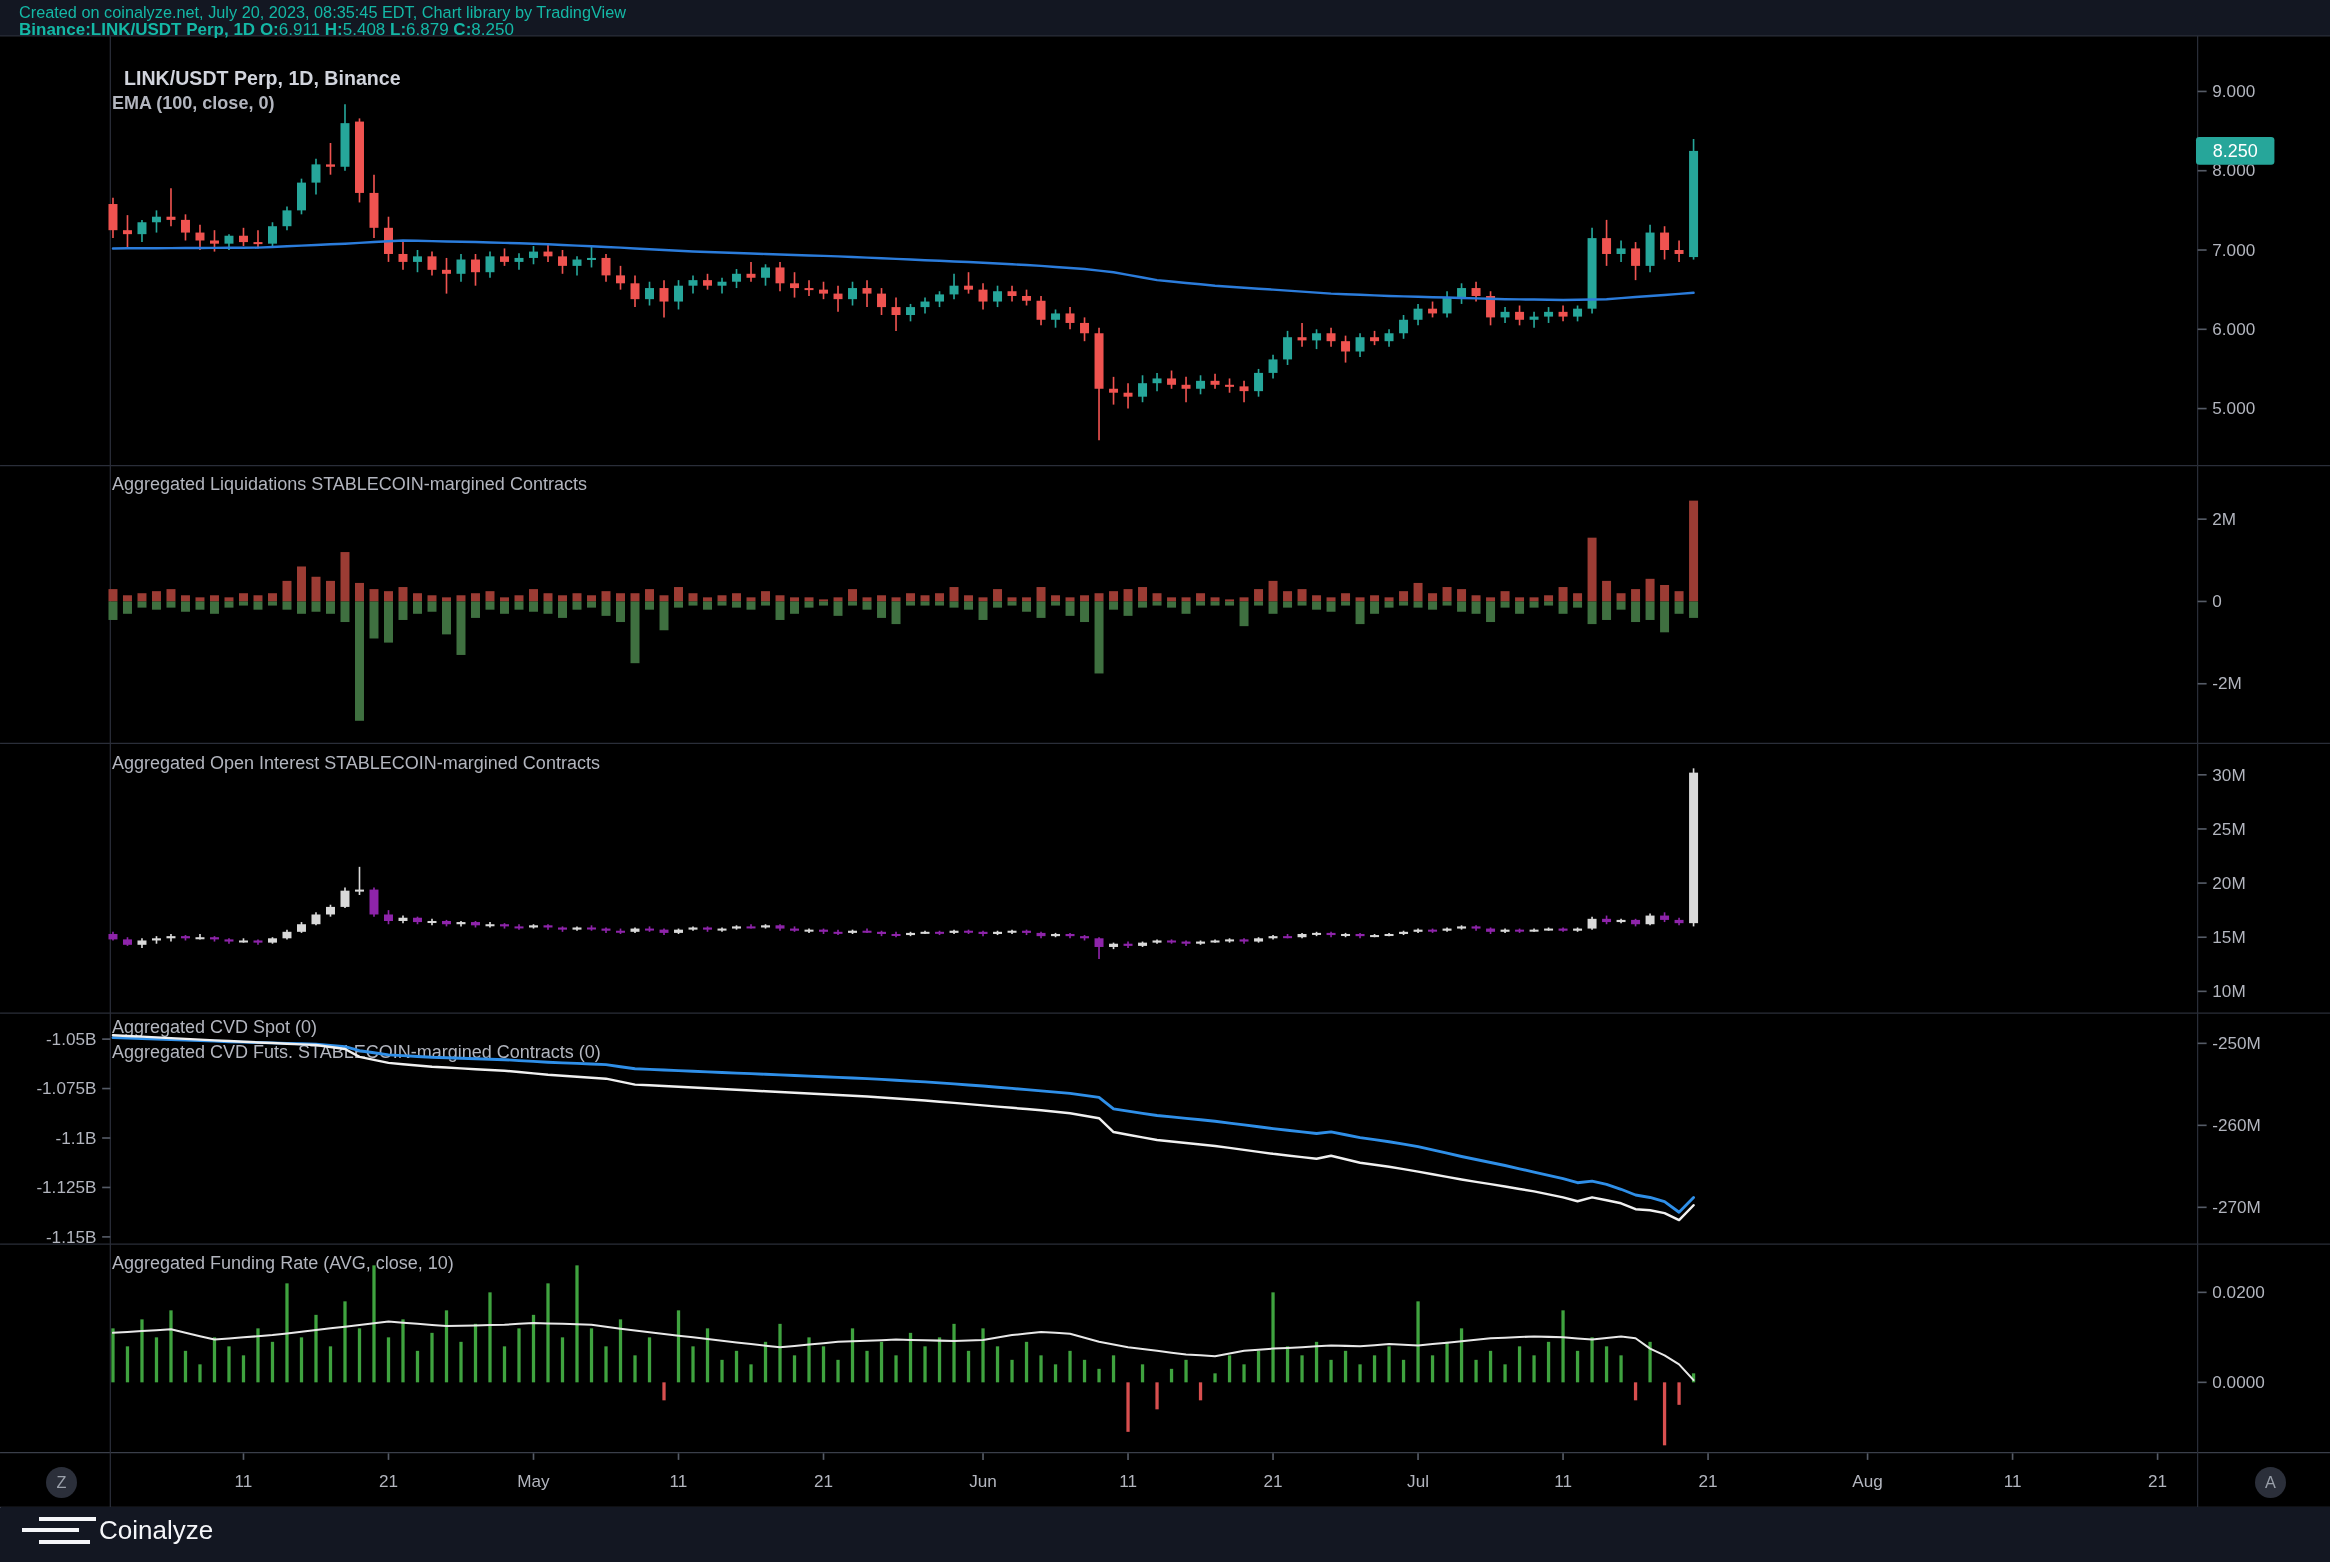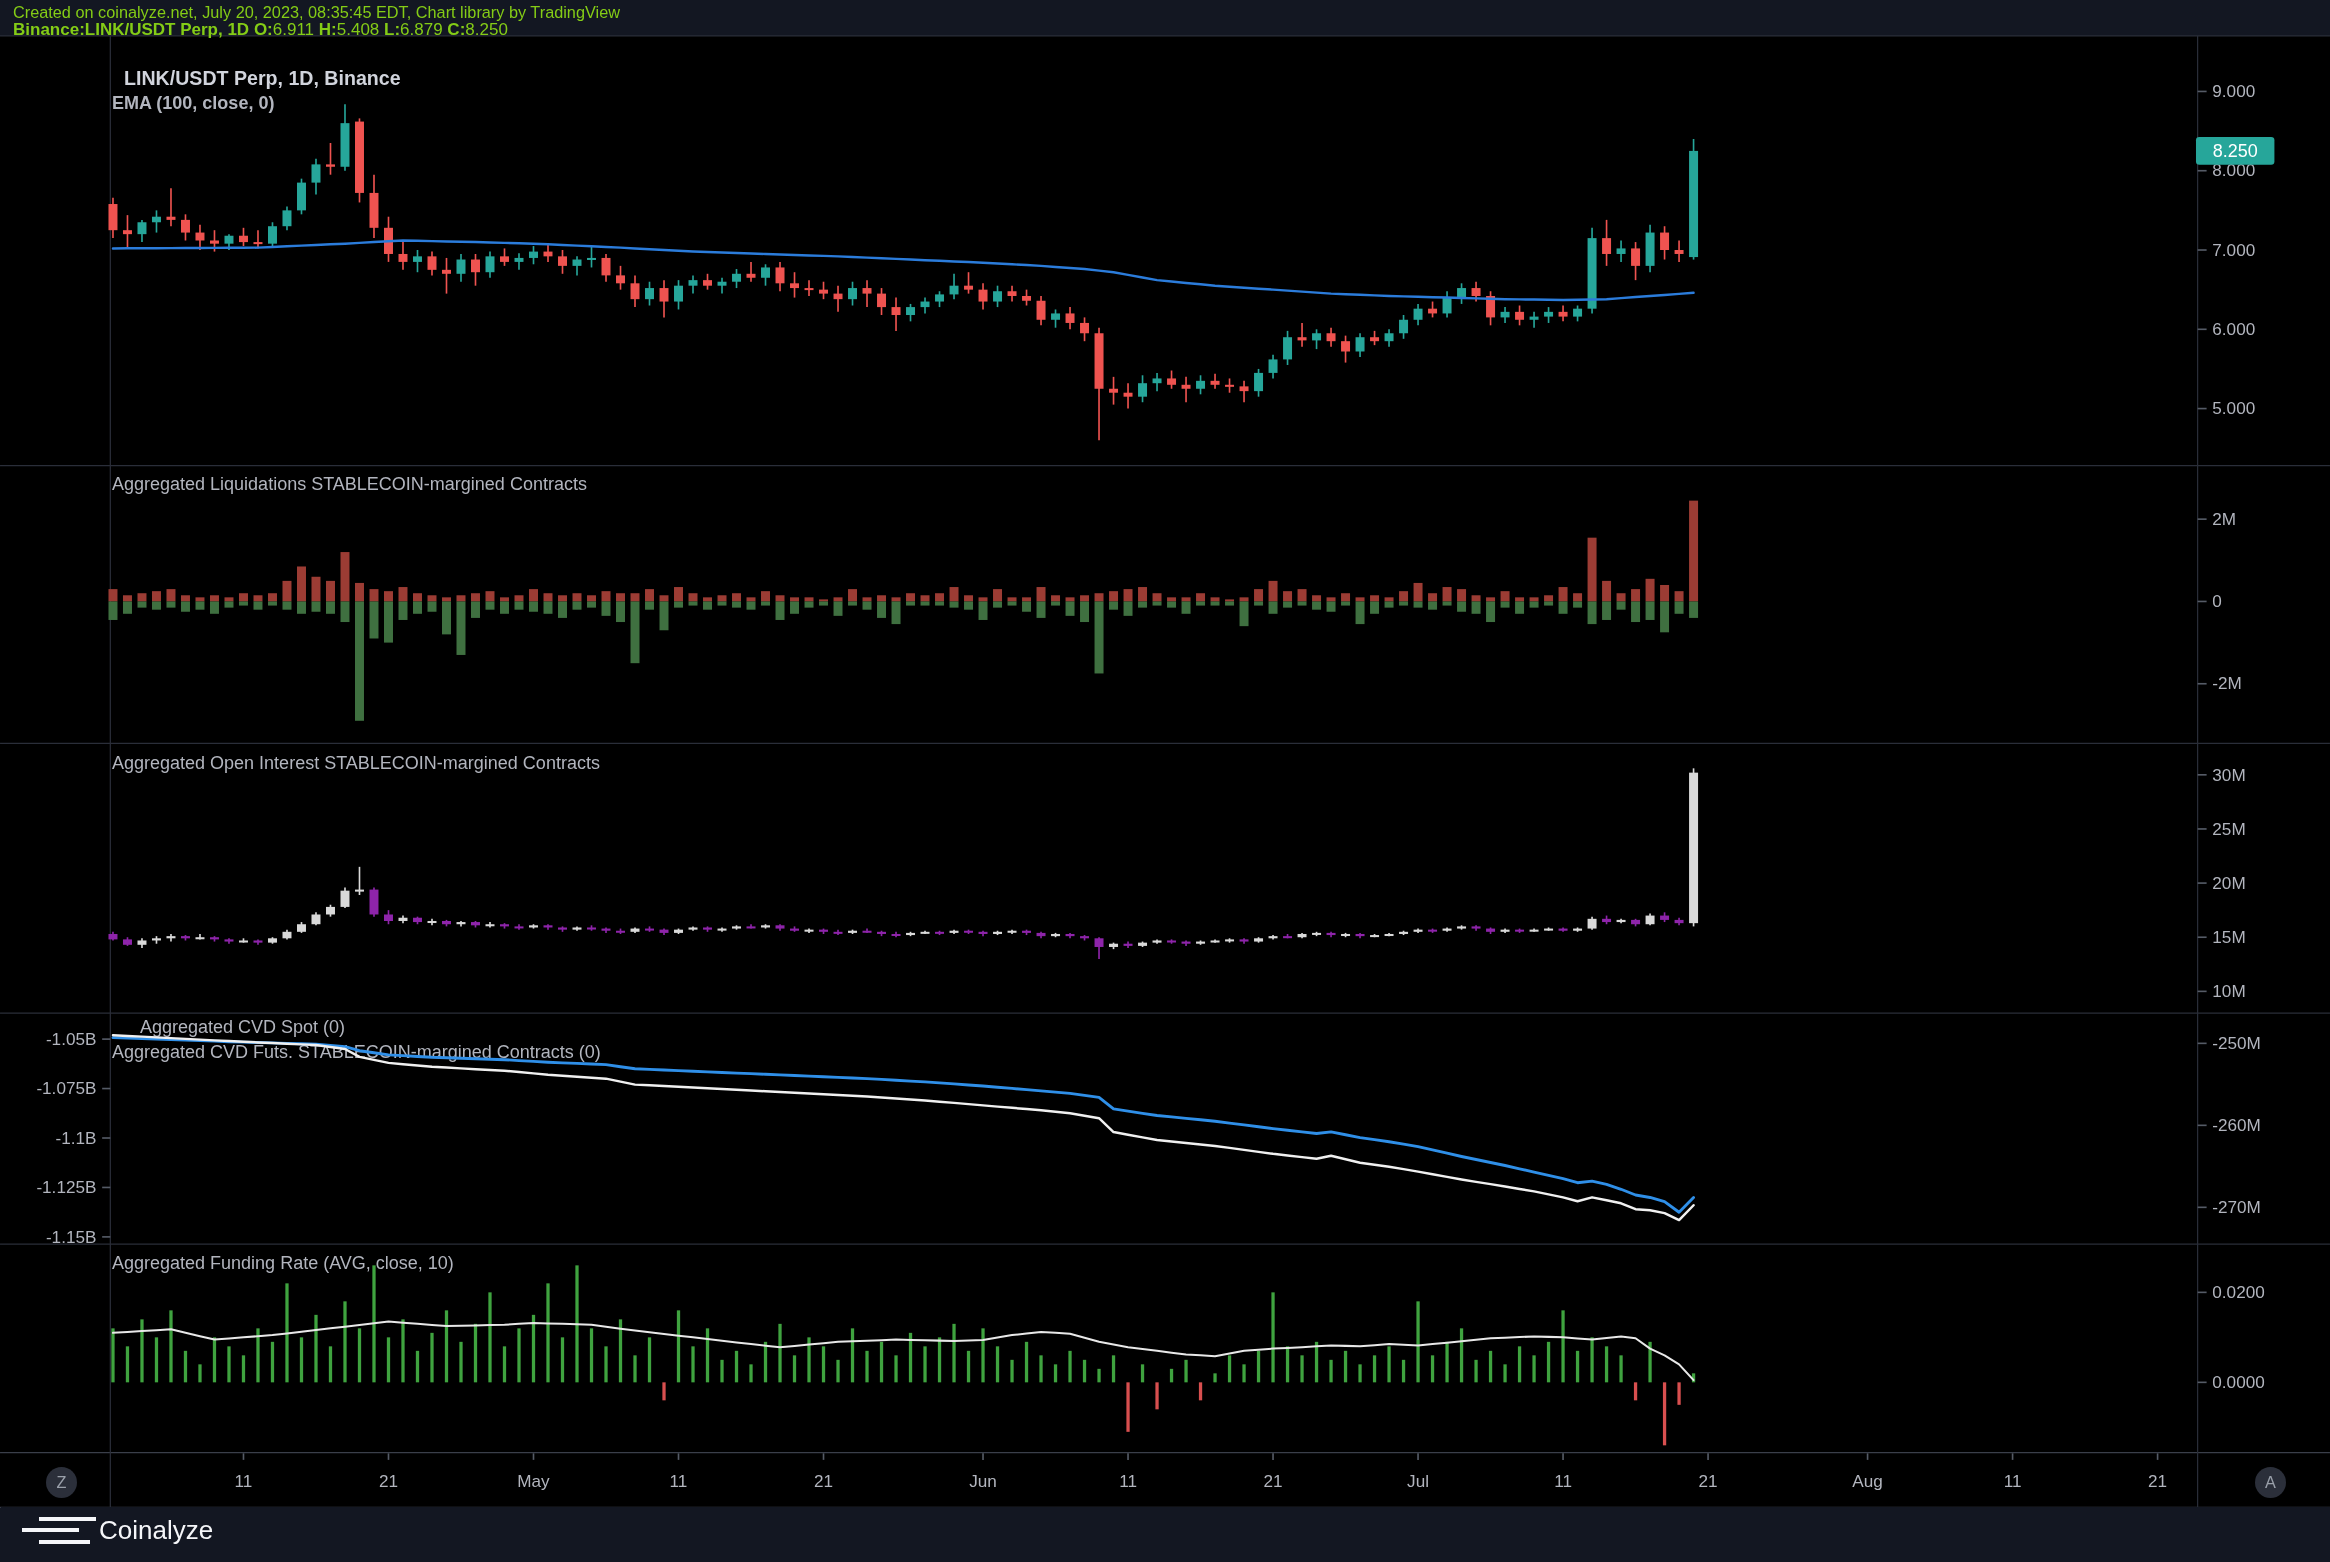--- a/index.html
+++ b/index.html
@@ -1,18 +1,18 @@
 <!DOCTYPE html>
 <html style="font-size:13px"><head>
 <meta charset="utf-8">
 <style>
   html,body{margin:0;padding:0;background:#131722;overflow:hidden;}
   .page{position:relative;width:2330px;height:1562px;background:#131722;font-family:"Liberation Sans",sans-serif;}
   .chart-bg{position:absolute;left:0;top:36px;width:2330px;height:1472px;background:#000000;z-index:0;}
-  .hdr{position:absolute;left:13px;z-index:5;color:#84cc16;white-space:nowrap;}
+  .hdr{position:absolute;left:19px;z-index:5;color:#14b8a6;white-space:nowrap;}
   .hdr1{top:3.3px;font-size:16.3px;font-weight:400;}
   .hdr2{top:20.4px;font-size:17px;font-weight:700;}
   .hdr2 .val{font-weight:400;}
   .ptitle{position:absolute;z-index:1;color:#b2b5be;font-size:18px;white-space:nowrap;}
   .ptitle.main{color:#d1d4dc;font-weight:700;font-size:19.6px;}
   #chart-svg{position:absolute;left:0;top:0;z-index:2;}
   #chart-svg text{font-family:"Liberation Sans",sans-serif;}
   .axis-btn{position:absolute;width:31px;height:31px;border-radius:50%;background:#2b2f3a;color:#9aa0aa;
     font-size:16.3px;display:flex;align-items:center;justify-content:center;z-index:6;cursor:pointer;}
   .overlay{position:absolute;z-index:4;background:transparent;}
@@ -36,21 +36,21 @@
     <span> </span>
     <span>L:</span><span class="val">6.879</span>
     <span> </span>
     <span>C:</span><span class="val">8.250</span>
   </div>
 
   <div class="ptitle main" style="left:112px;top:67px;padding-left:12px;">LINK/USDT Perp, 1D, Binance</div>
   <div class="ptitle" style="left:112px;top:93px;font-weight:bold;">EMA (100, close, 0)</div>
   <div class="ptitle" style="left:112px;top:474px;">Aggregated Liquidations STABLECOIN-margined Contracts</div>
   <div class="ptitle" style="left:112px;top:753px;">Aggregated Open Interest STABLECOIN-margined Contracts</div>
-  <div class="ptitle" style="left:112px;top:1017px;padding-left:28px;">Aggregated CVD Spot (0)</div>
+  <div class="ptitle" style="left:112px;top:1017px;">Aggregated CVD Spot (0)</div>
   <div class="ptitle" style="left:112px;top:1042px;">Aggregated CVD Futs. STABLECOIN-margined Contracts (0)</div>
   <div class="ptitle" style="left:112px;top:1253px;">Aggregated Funding Rate (AVG, close, 10)</div>
 
   <svg id="chart-svg" width="2330" height="1562" viewBox="0 0 2852 1912">
       <line x1="0" y1="44" x2="2852" y2="44" stroke="#2a2e39" stroke-width="1.5"></line>
       <line x1="0" y1="570" x2="2852" y2="570" stroke="#2a2e39" stroke-width="1.5"></line>
       <line x1="0" y1="910" x2="2852" y2="910" stroke="#2a2e39" stroke-width="1.5"></line>
       <line x1="0" y1="1240" x2="2852" y2="1240" stroke="#2a2e39" stroke-width="1.5"></line>
       <line x1="0" y1="1523" x2="2852" y2="1523" stroke="#2a2e39" stroke-width="1.5"></line>
       <line x1="0" y1="1778" x2="2852" y2="1778" stroke="#3a3f4a" stroke-width="1.5"></line>

